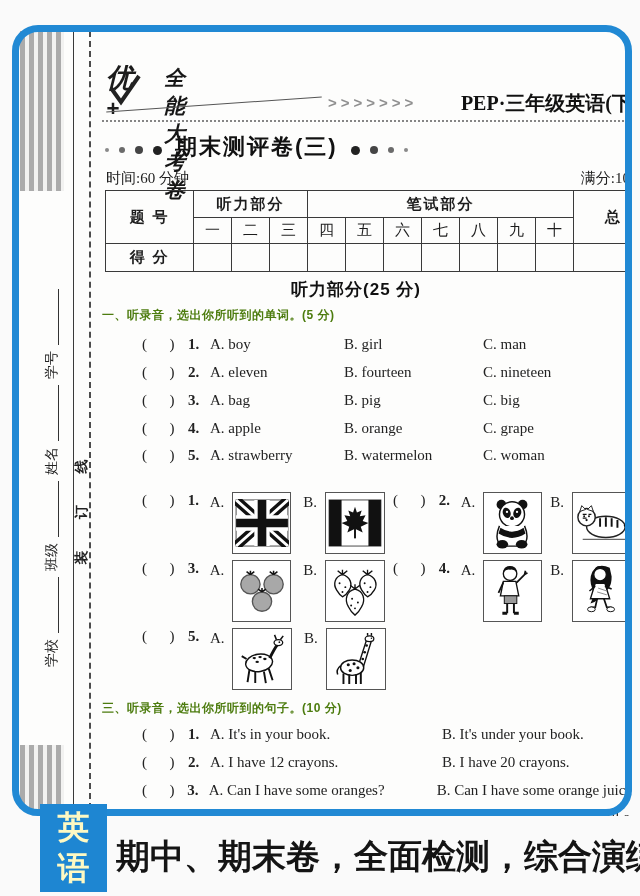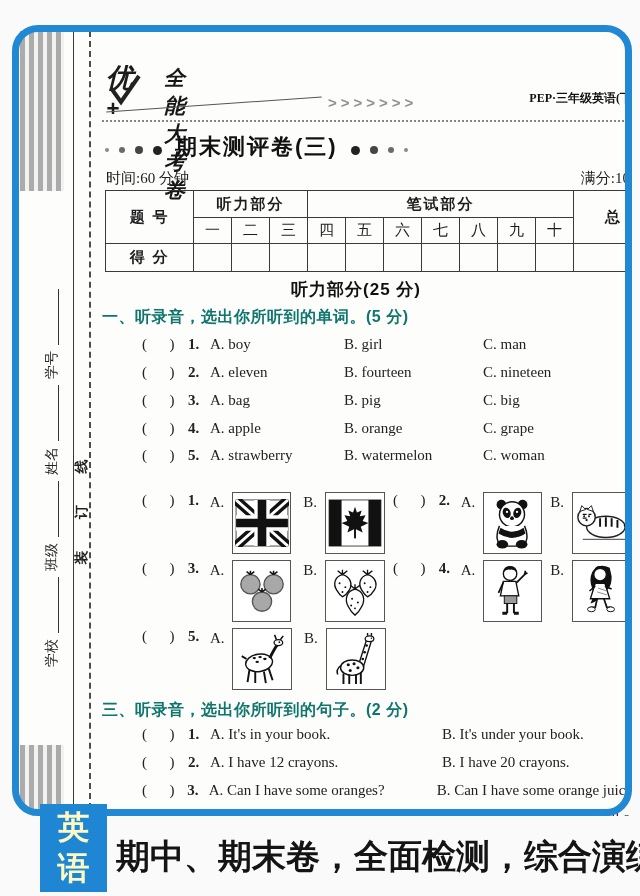--- a/index.html
+++ b/index.html
@@ -33,21 +33,21 @@
   .bind-strip span{background:#fdfdfc;padding:0 6px;}
   
   .main{position:absolute;left:100px;top:30px;width:532px;height:786px;overflow:hidden;z-index:1;}
   
   .logo{position:absolute;left:6px;top:28px;height:56px;}
   .logo-you{position:absolute;left:0;top:2px;font-size:27px;font-weight:900;font-style:italic;letter-spacing:-2px;color:#1c1c1c;}
   .logo-check{position:absolute;left:2px;top:16px;}
   .logo-series{position:absolute;left:58px;top:6px;font-size:21px;font-weight:900;font-style:italic;color:#161616;letter-spacing:1px;}
   .logo-swoosh{position:absolute;left:0px;top:46px;width:216px;border-top:1.5px solid #555;transform:rotate(-4deg);}
   .arrows{position:absolute;left:228px;top:64px;font-size:15px;font-weight:bold;color:#8f8f8f;letter-spacing:4px;}
-  .edition{position:absolute;right:0;top:60px;font-size:12px;font-weight:bold;color:#111;}
+  .edition{position:absolute;right:0;top:60px;font-size:20px;font-weight:bold;color:#111;}
   .dotline{position:absolute;left:2px;right:0;top:90px;border-top:2px dotted #858585;}
   
   .title-row{position:absolute;left:0;right:0;top:102px;white-space:nowrap;}
   .title-txt{font-size:22px;font-weight:900;color:#111;letter-spacing:2px;margin:0 8px;}
   .dot{display:inline-block;border-radius:50%;vertical-align:middle;margin:0 5px;}
   .d1{width:4px;height:4px;background:#8a8a8a;}
   .d2{width:6px;height:6px;background:#6b6b6b;}
   .d3{width:8px;height:8px;background:#454545;}
   .d4{width:9px;height:9px;background:#222;}
   
@@ -55,21 +55,21 @@
   .meta-score{position:absolute;right:2px;top:139px;font-size:15px;color:#222;}
   
   table.score{position:absolute;left:5px;top:160px;border-collapse:collapse;table-layout:fixed;width:548px;}
   table.score td{border:1.5px solid #3a3a3a;text-align:center;font-size:15px;color:#1d1d1d;padding:0;}
   table.score .r1 td{height:26px;}
   table.score .r2 td{height:25px;}
   table.score .r3 td{height:27px;}
   table.score .lbl{font-weight:bold;letter-spacing:2px;}
   
   .part-title{position:absolute;left:0;right:20px;top:248px;text-align:center;font-size:17px;font-weight:700;color:#111;letter-spacing:1px;}
-  .sec-head{position:absolute;left:2px;font-size:16px;font-weight:900;color:#0f766e;letter-spacing:.5px;}
+  .sec-head{position:absolute;left:2px;font-size:12px;font-weight:900;color:#4d7c0f;letter-spacing:.5px;}
   .s1h{top:277px;}  .s2h{top:440px;}  .s3h{top:670px;}
   .row{position:absolute;left:0;right:0;display:flex;align-items:flex-start;white-space:nowrap;font-size:15px;color:#222;}
   .paren{white-space:pre;margin-left:42px;width:46px;}
   .num{font-weight:bold;width:22px;}
   
   .s1r0{top:306px;} .s1r1{top:334px;} .s1r2{top:362px;} .s1r3{top:390px;} .s1r4{top:417px;}
   .w1{width:134px;} .w2{width:139px;}
   
   .picrow{position:absolute;left:0;right:0;display:flex;align-items:flex-start;font-size:15px;color:#222;}
   .p2r0{top:462px;} .p2r1{top:530px;} .p2r2{top:598px;}
@@ -380,21 +380,21 @@
             <circle cx="35" cy="28" r="1.4"></circle>
             <circle cx="37" cy="21" r="1.4"></circle>
             <circle cx="39" cy="14" r="1.4"></circle>
           </g>
           <path d="M15,43 v11 M21,44 v10 M28,44 v10 M33,42 v12" stroke="#111" stroke-width="2"></path>
           <path d="M12,35 q-5,4 -3,9" stroke="#111" stroke-width="1.6" fill="none"></path>
         </svg>
     </span>
   </div>
 
-  <div class="sec-head s3h hd">三、听录音，选出你所听到的句子。(2 分)</div>
+  <div class="sec-head s3h hd">三、听录音，选出你所听到的句子。(10 分)</div>
   <div class="row s3r0">
       <span class="paren">(      )</span>
       <span class="num">1.</span>
       <span class="sa">A. It's in your book.</span>
       <span>B. It's under your book.</span>
     </div>
   <div class="row s3r1">
       <span class="paren">(      )</span>
       <span class="num">2.</span>
       <span class="sa">A. I have 12 crayons.</span>

